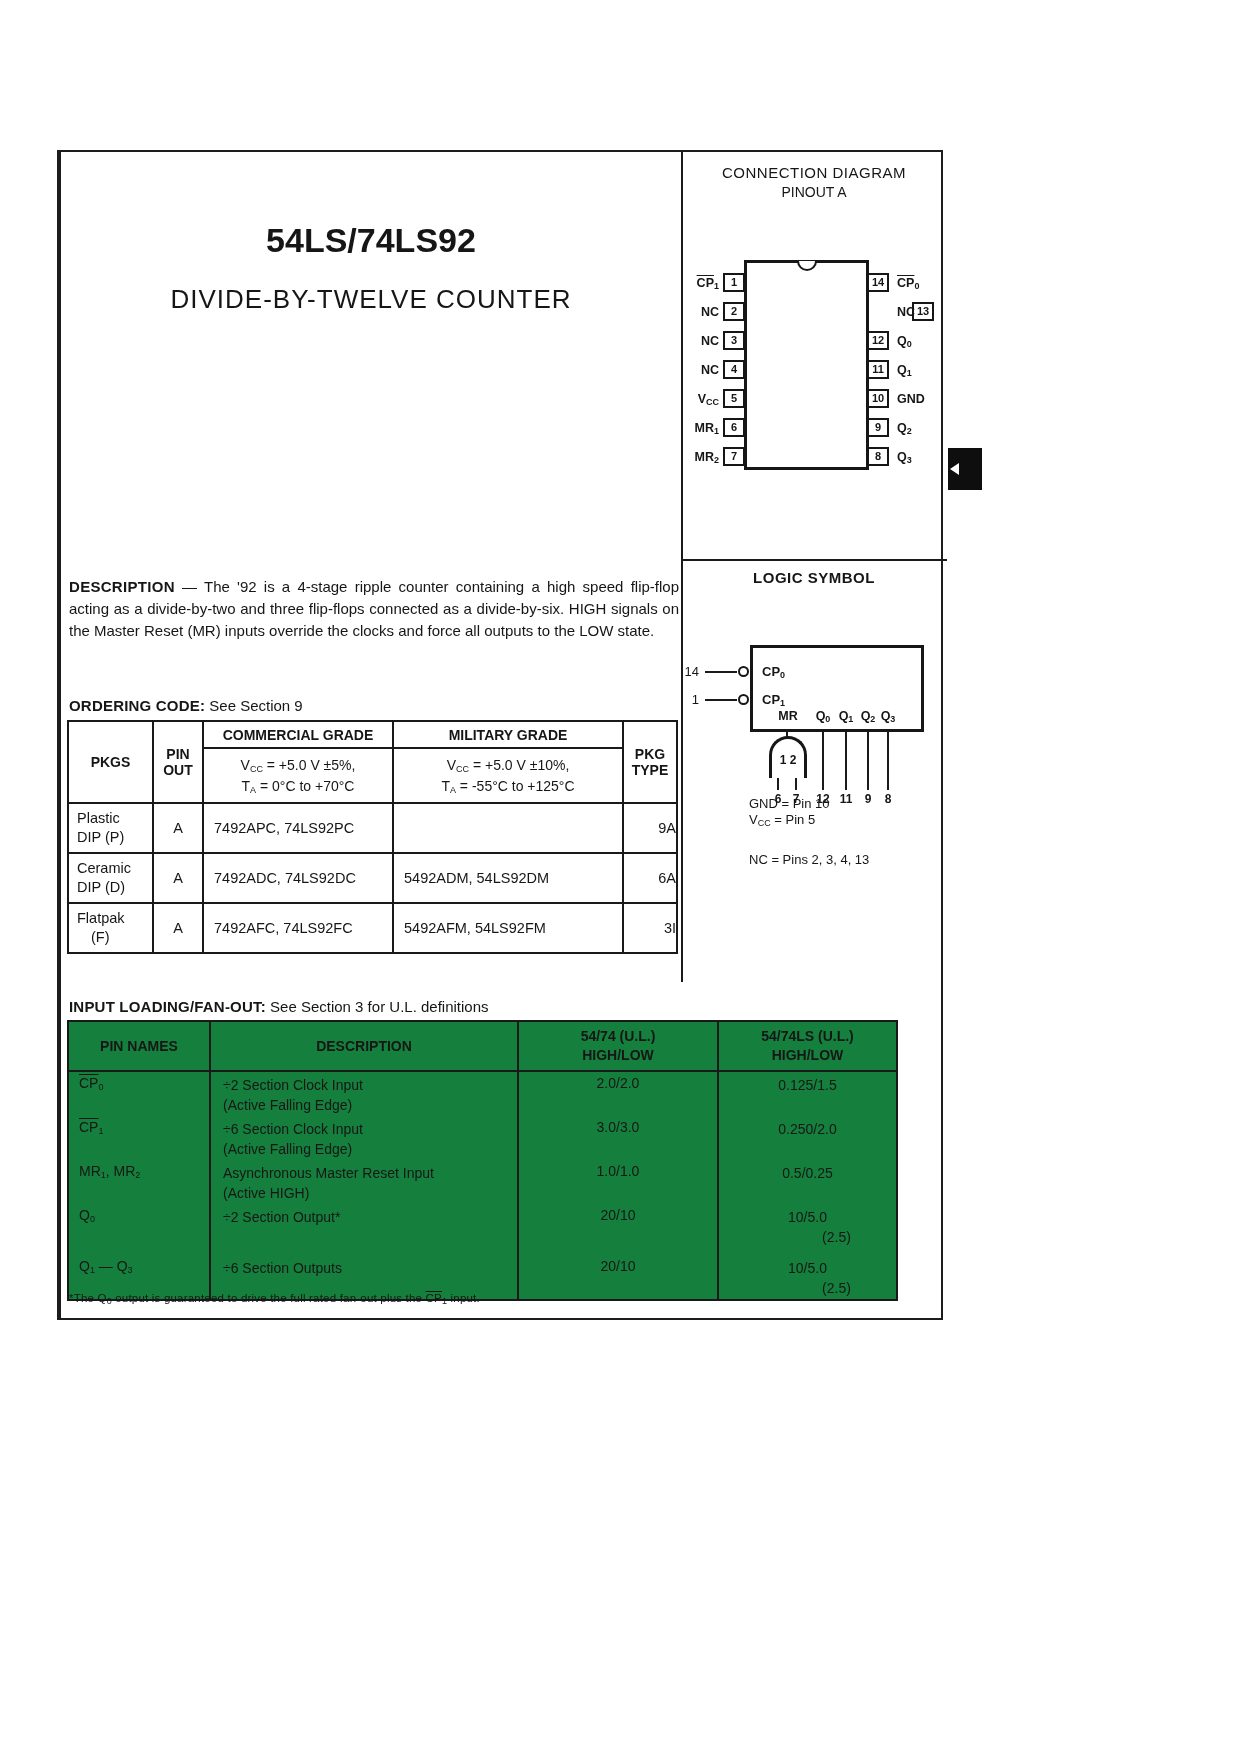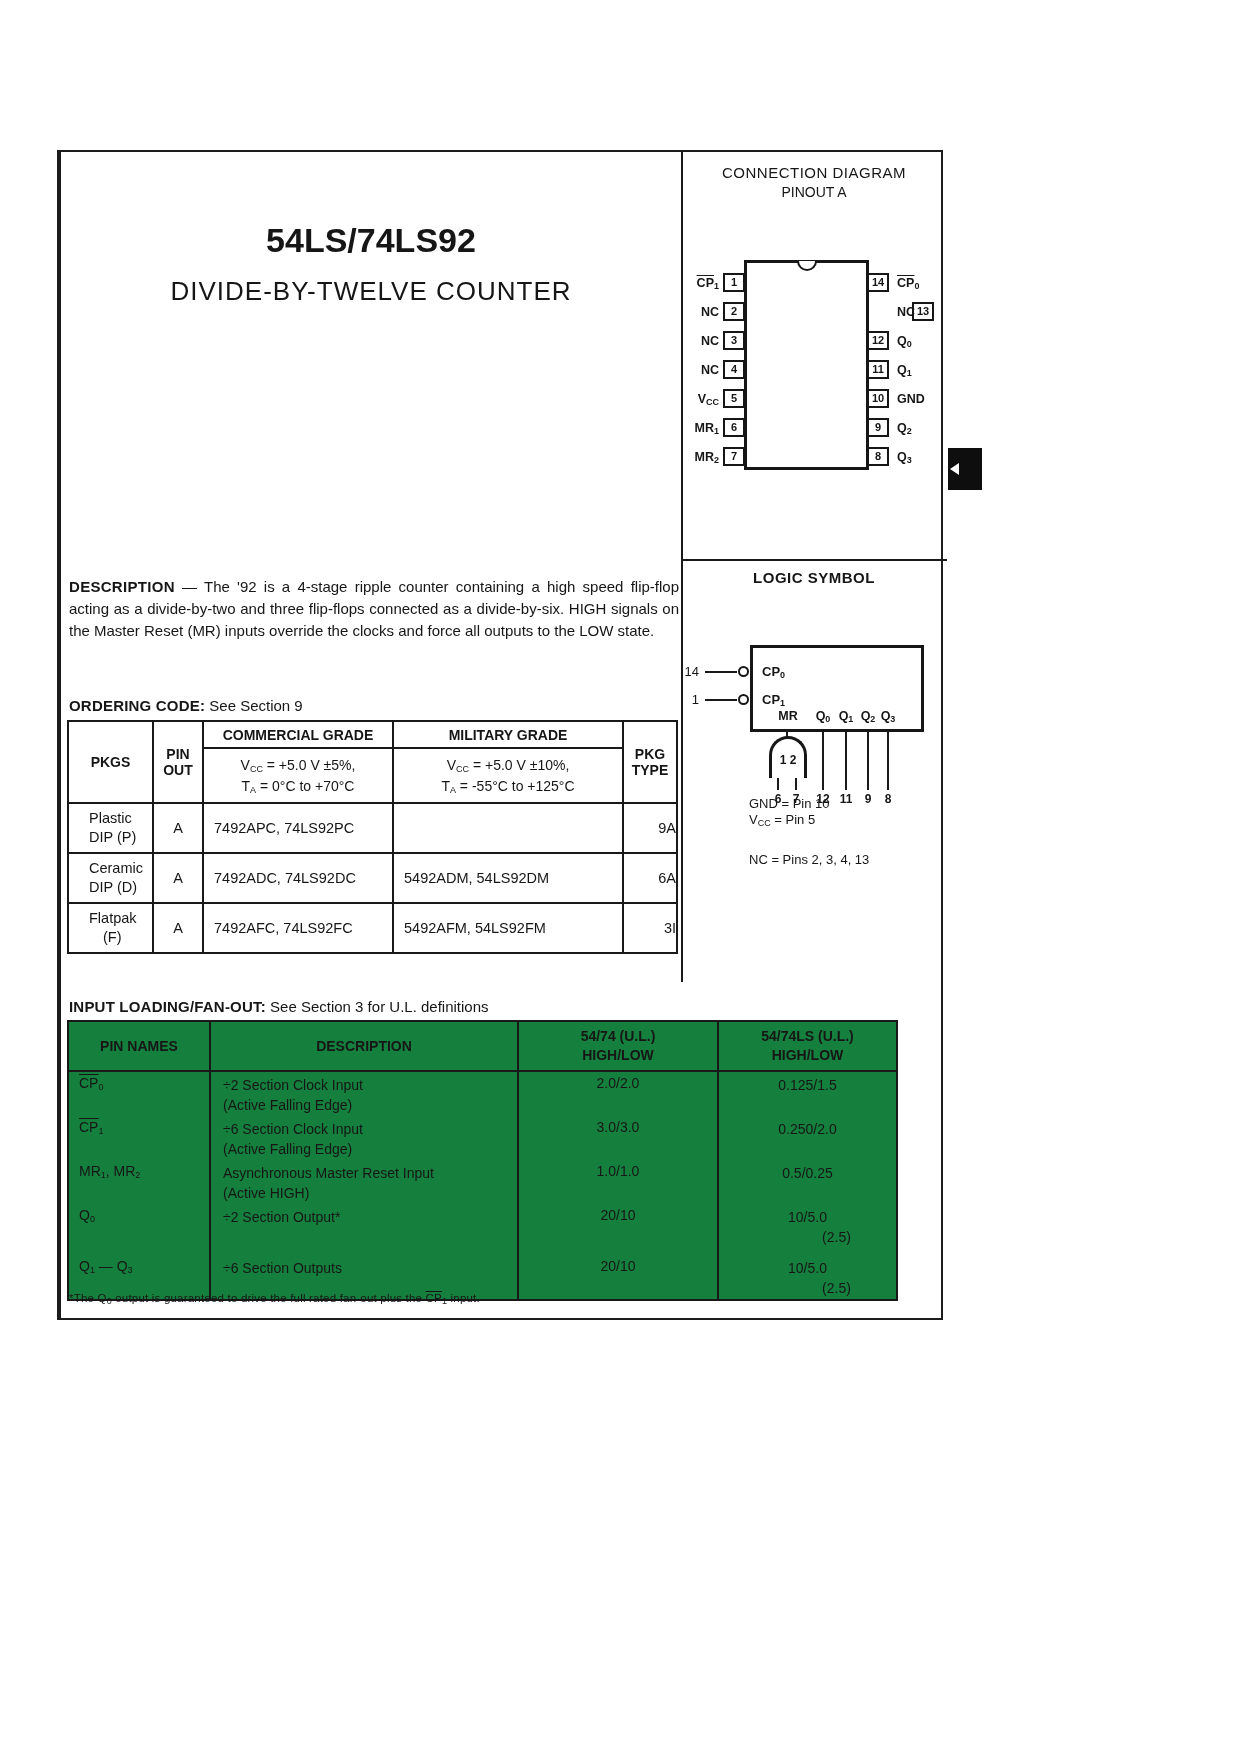--- a/index.html
+++ b/index.html
@@ -14,21 +14,21 @@
     border:2px solid #1c1c1c; border-left-width:4px; background:#fff; box-sizing:border-box;
   }
   .ov { text-decoration:overline; }
   sub { font-size:9px; line-height:0; vertical-align:-2px; }
   .hline { background:#1a1a1a; height:2px; }
   .vline { background:#1a1a1a; width:2px; }
 
   
   .titles { left:30px; top:68px; width:560px; text-align:center; }
   .t1 { font-size:34px; font-weight:bold; line-height:40px; }
-  .t3 { font-size:26px; font-weight:400; letter-spacing:1px; margin-top:16px; }
+  .t3 { font-size:26px; font-weight:400; letter-spacing:1px; margin-top:24px; }
 
   
   .rcolhead { left:620px; top:12px; width:266px; text-align:center; }
   .rch1 { font-size:15px; font-weight:normal; letter-spacing:0.5px; }
   .rch2 { font-size:14px; margin-top:3px; }
 
   
   .icbody { left:683px; top:108px; width:125px; height:210px; border:3px solid #161616; box-sizing:border-box; background:#fff; }
   .notch { left:736px; top:109px; width:20px; height:10px; border:2px solid #161616; border-top:none;
            border-radius:0 0 11px 11px; box-sizing:border-box; background:#fff; }
@@ -54,21 +54,21 @@
   .descr b { letter-spacing:0.3px; }
 
   .secthead { font-size:15px; }
   .secthead b { letter-spacing:0.2px; }
 
   
   table.ord { position:absolute; left:6px; top:568px; border-collapse:collapse; table-layout:fixed; background:#fff; }
   .ord th, .ord td { border:2px solid #191919; padding:0; overflow:hidden; }
   .ord th { font-size:14px; font-weight:bold; text-align:center; }
   .ord .cond { font-size:14px; font-weight:400; text-align:center; line-height:21px; }
-  .ord td.pkg { font-size:14.5px; padding-left:20px; line-height:19px;margin-top:12px; }
+  .ord td.pkg { font-size:14.5px; padding-left:8px; line-height:19px;margin-top:12px; }
   .ord td.pin { font-size:14.5px; text-align:center; }
   .ord td.code { font-size:14.5px; padding-left:10px; }
   .ord td.ptype { font-size:14.5px; text-align:right; }
 
   
   table.ld { position:absolute; left:6px; top:868px; border-collapse:collapse; table-layout:fixed; background:#15803d; }
   .ld th { border:2px solid #191919; font-size:14px; font-weight:bold; text-align:center; line-height:19px; padding:0; }
   .ld td { border-left:2px solid #191919; border-right:2px solid #191919; border-top:none; border-bottom:none;
            vertical-align:top; font-size:14px; padding-top:3px; }
   .ld { border:2px solid #191919; }

